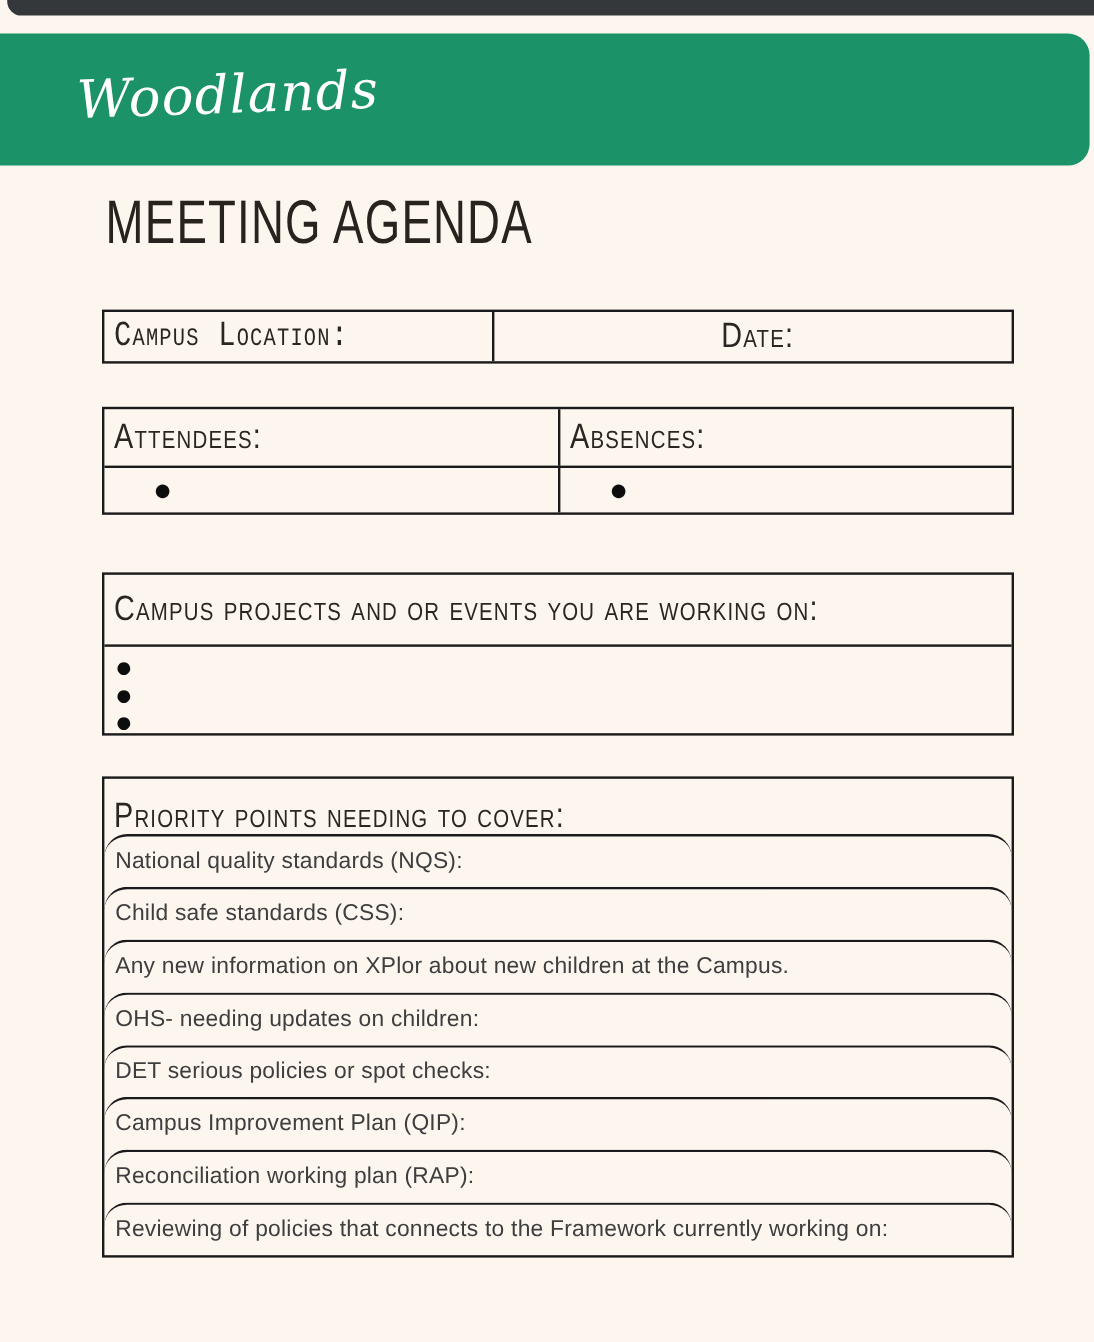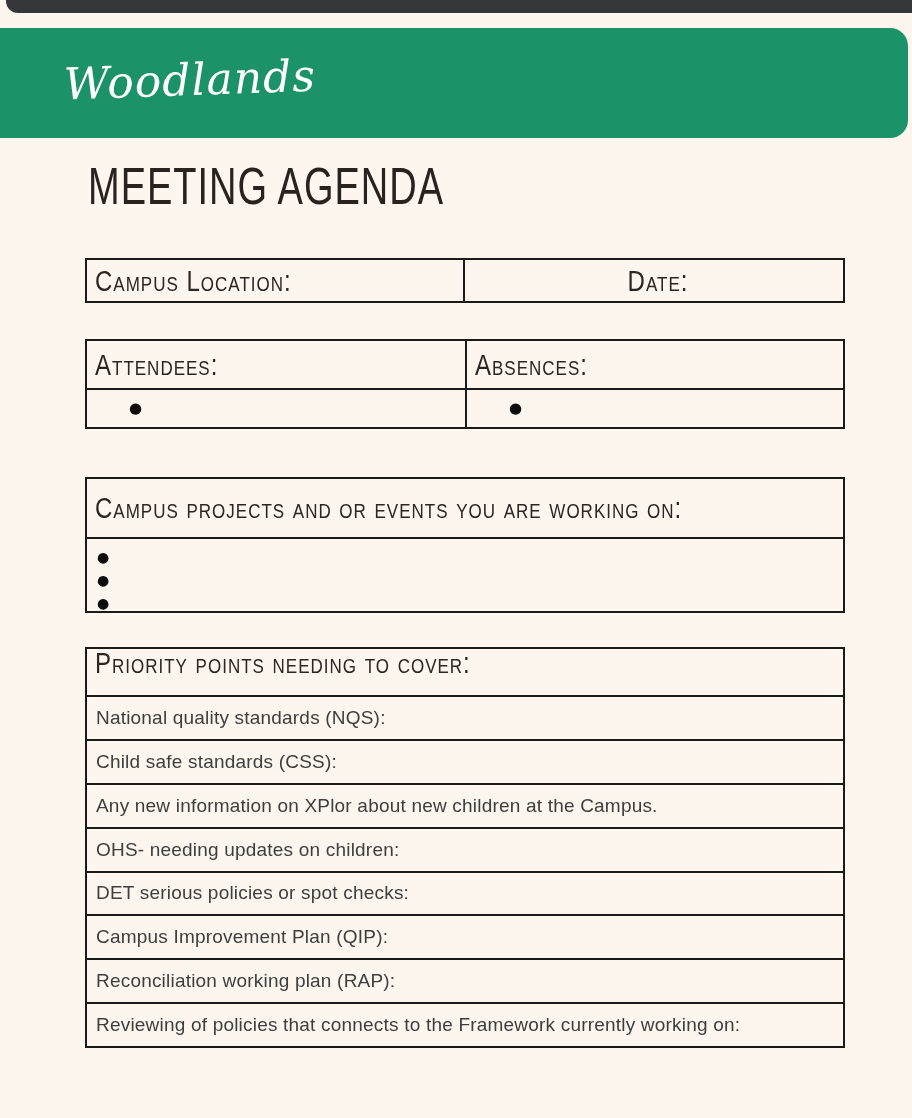--- a/index.html
+++ b/index.html
@@ -59,42 +59,42 @@
   }
   .tbl {
     position: absolute;
     left: 85px;
     width: 760px;
     border: 2px solid var(--table-border, #1a1a1a);
   }
   
   .t1 { top: 258px; height: 45px; display: flex; }
   .t1 .c { display: flex; align-items: center; padding-left: 8px; }
-  .t1 .c1 { width: 378px; border-right: 2px solid var(--table-border, #1a1a1a); }
+  .t1 .c1 { width: 325px; border-right: 2px solid var(--table-border, #1a1a1a); font-family: Liberation Mono, monospace; }
   .t1 .c2 { flex: 1; justify-content: center; }
   
   .t2 {
     top: 339px; height: 90px;
     display: grid;
     grid-template-columns: 378px 1fr;
     grid-template-rows: 47px 1fr;
   }
   .t2 .hc { display: flex; align-items: center; padding-left: 8px; }
   .t2 .col2 { border-left: 2px solid var(--table-border, #1a1a1a); }
   .t2 .bodyc { border-top: 2px solid var(--table-border, #1a1a1a); display: flex; align-items: center; padding-left: 42px; }
   .bullet { font-size: 15px; line-height: 1; color: #0d0d0d; font-family: "DejaVu Sans", sans-serif; }
   
   .t3 { top: 477px; height: 136px; }
   .t3 .hd { height: 60px; border-bottom: 2px solid var(--table-border, #1a1a1a); display: flex; align-items: center; padding-left: 8px; }
   .t3 .body { padding: 7px 0 0 10px; }
   .t3 .bline { display: block; font-size: 14px; line-height: 23px; color: #0d0d0d; font-family: "DejaVu Sans", sans-serif; }
   
   .t4 { top: 647px; height: 401px; display: flex; flex-direction: column; }
-  .t4 .hd { height: 46px; display: flex; align-items: flex-start; padding-left: 8px; }
-  .t4 .row { flex: 1; border-top: 2px solid var(--table-border, #1a1a1a); display: flex; align-items: center; padding-left: 9px; }
+  .t4 .hd { height: 46px; display: flex; align-items: flex-end; padding-left: 8px; }
+  .t4 .row { flex: 1; border-top: 2px solid var(--table-border, #1a1a1a); display: flex; align-items: center; padding-left: 9px; border-radius: 19px; }
   .row-text { font-size: 19px; color: var(--body-text, #3e3e3e); letter-spacing: 0.2px; }
 </style>
 </head>
 <body>
 
 <div class="page" style="--brand-green: #1c9268; --page-cream: #fcf6ef; --top-bar: #34383b; --table-border: #1a1a1a; --body-text: #3e3e3e;">
 
   <div class="top-bar"></div>
 
   <div class="green-header">

